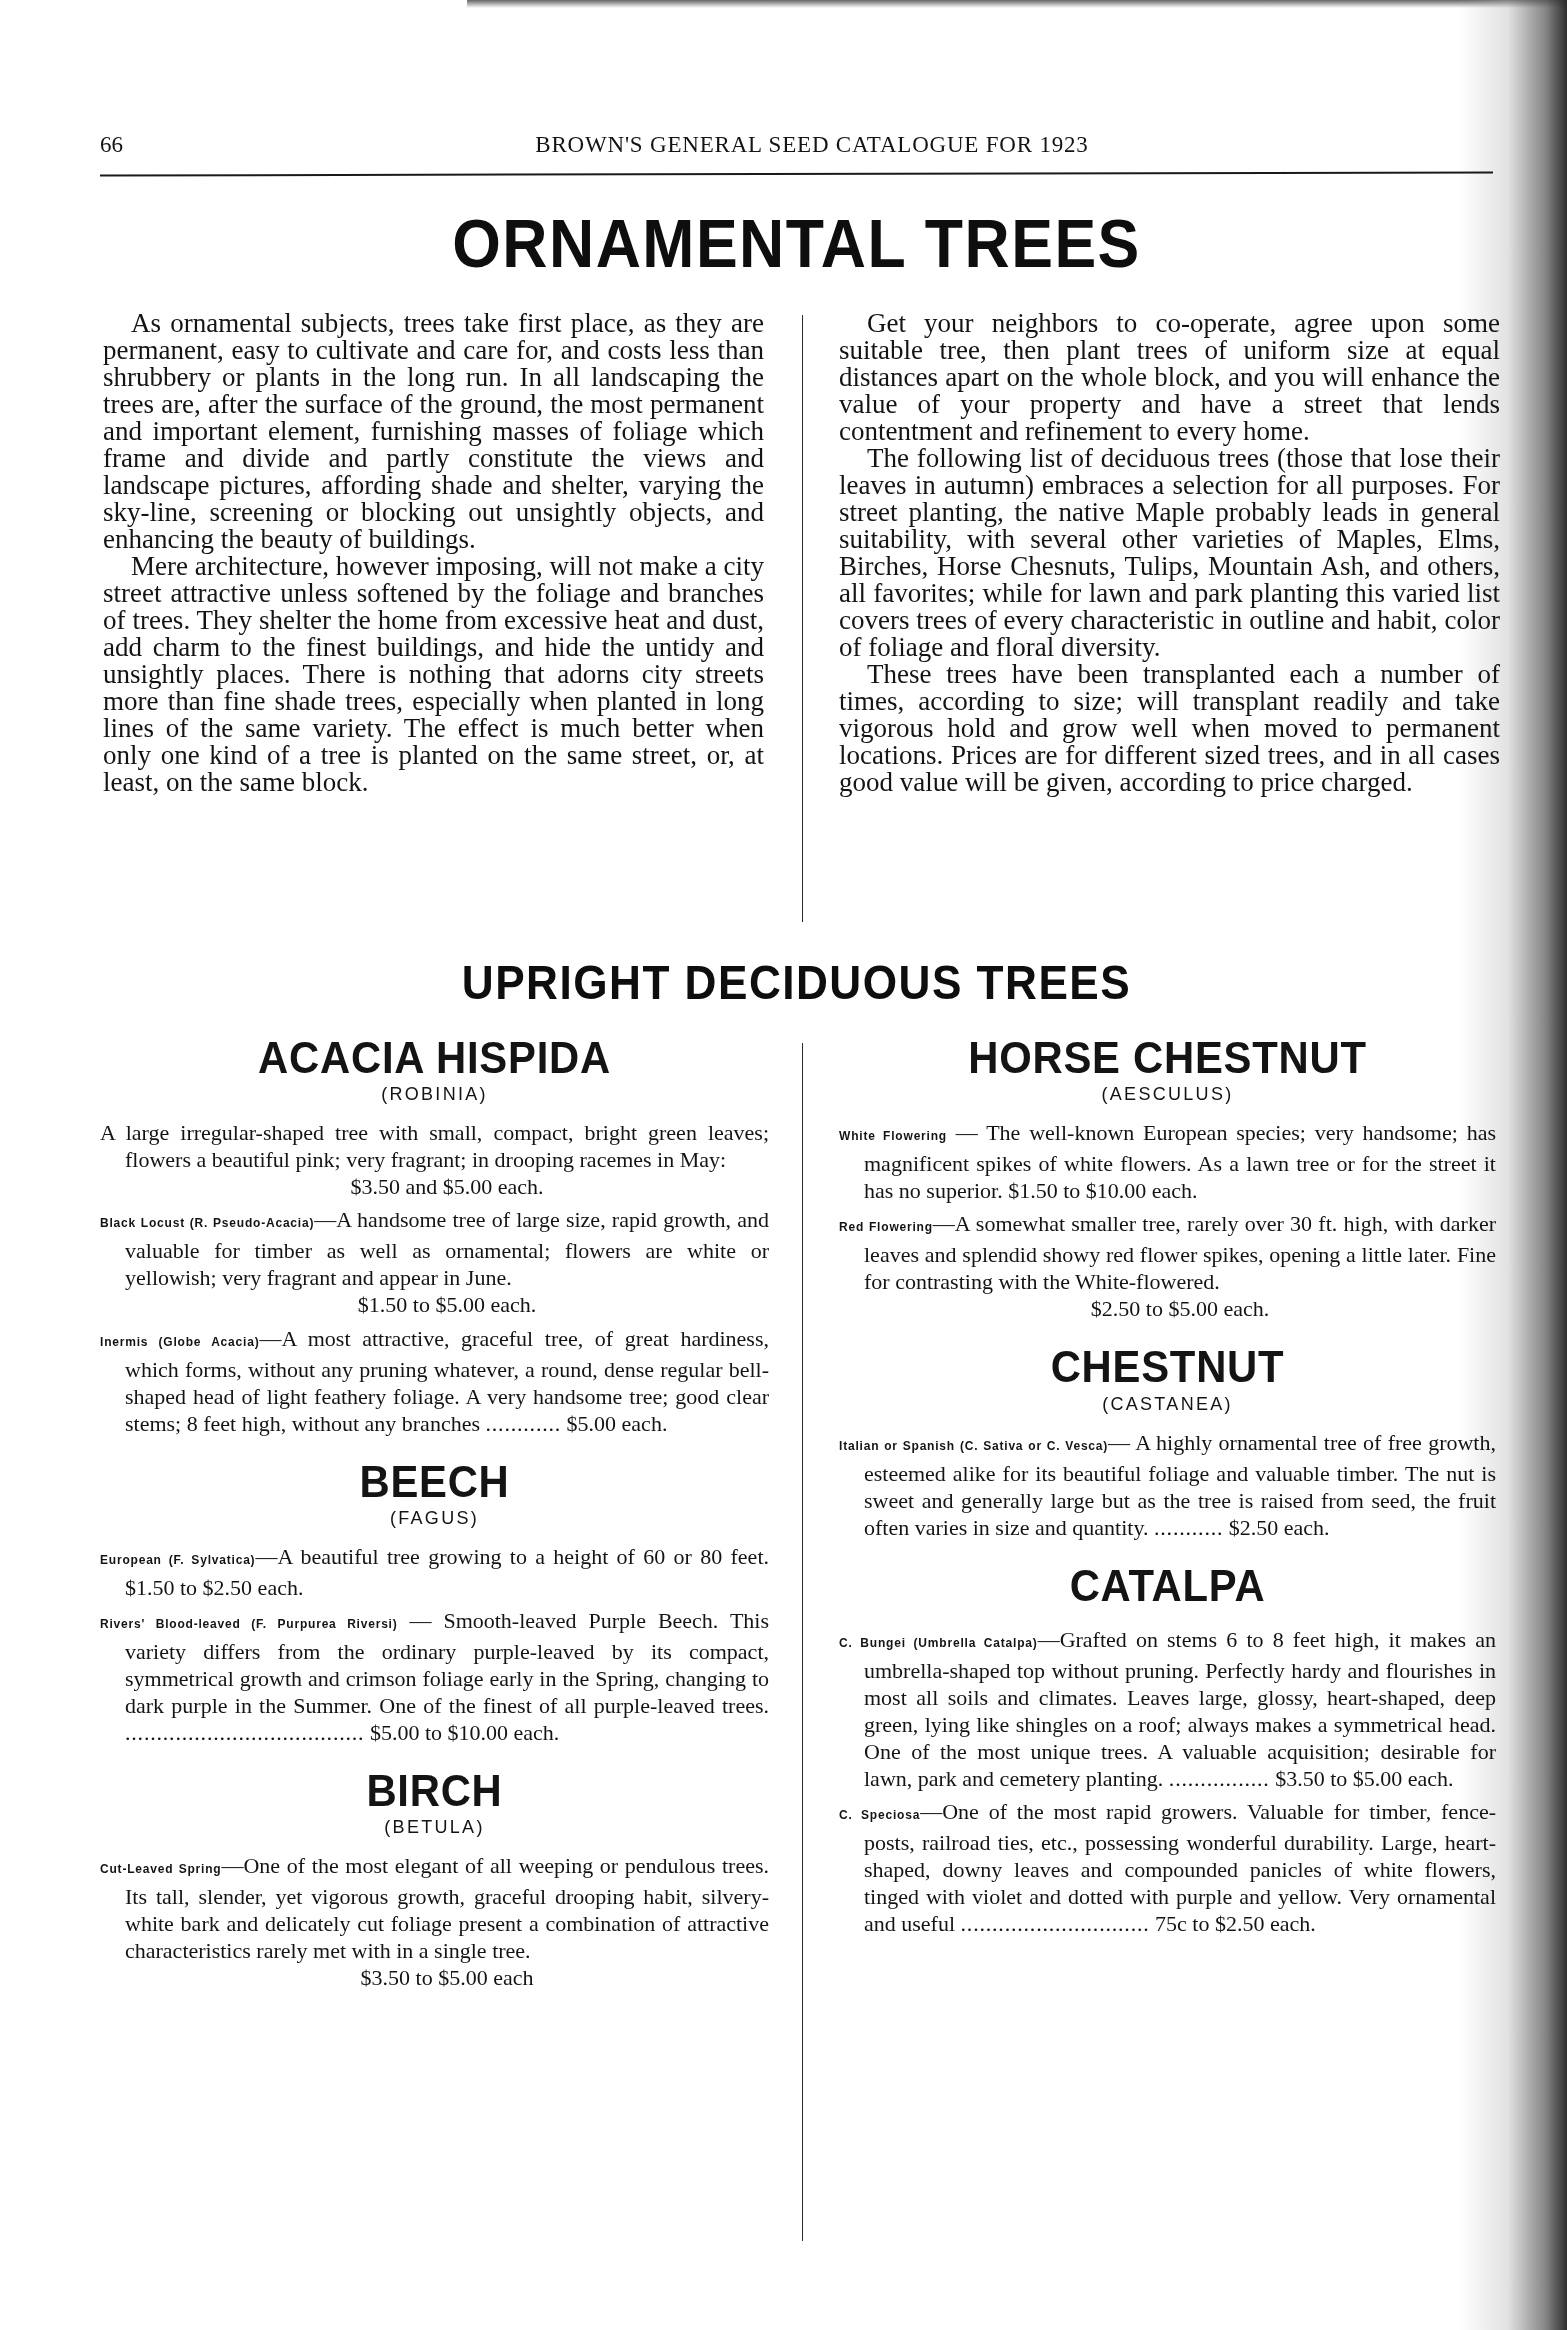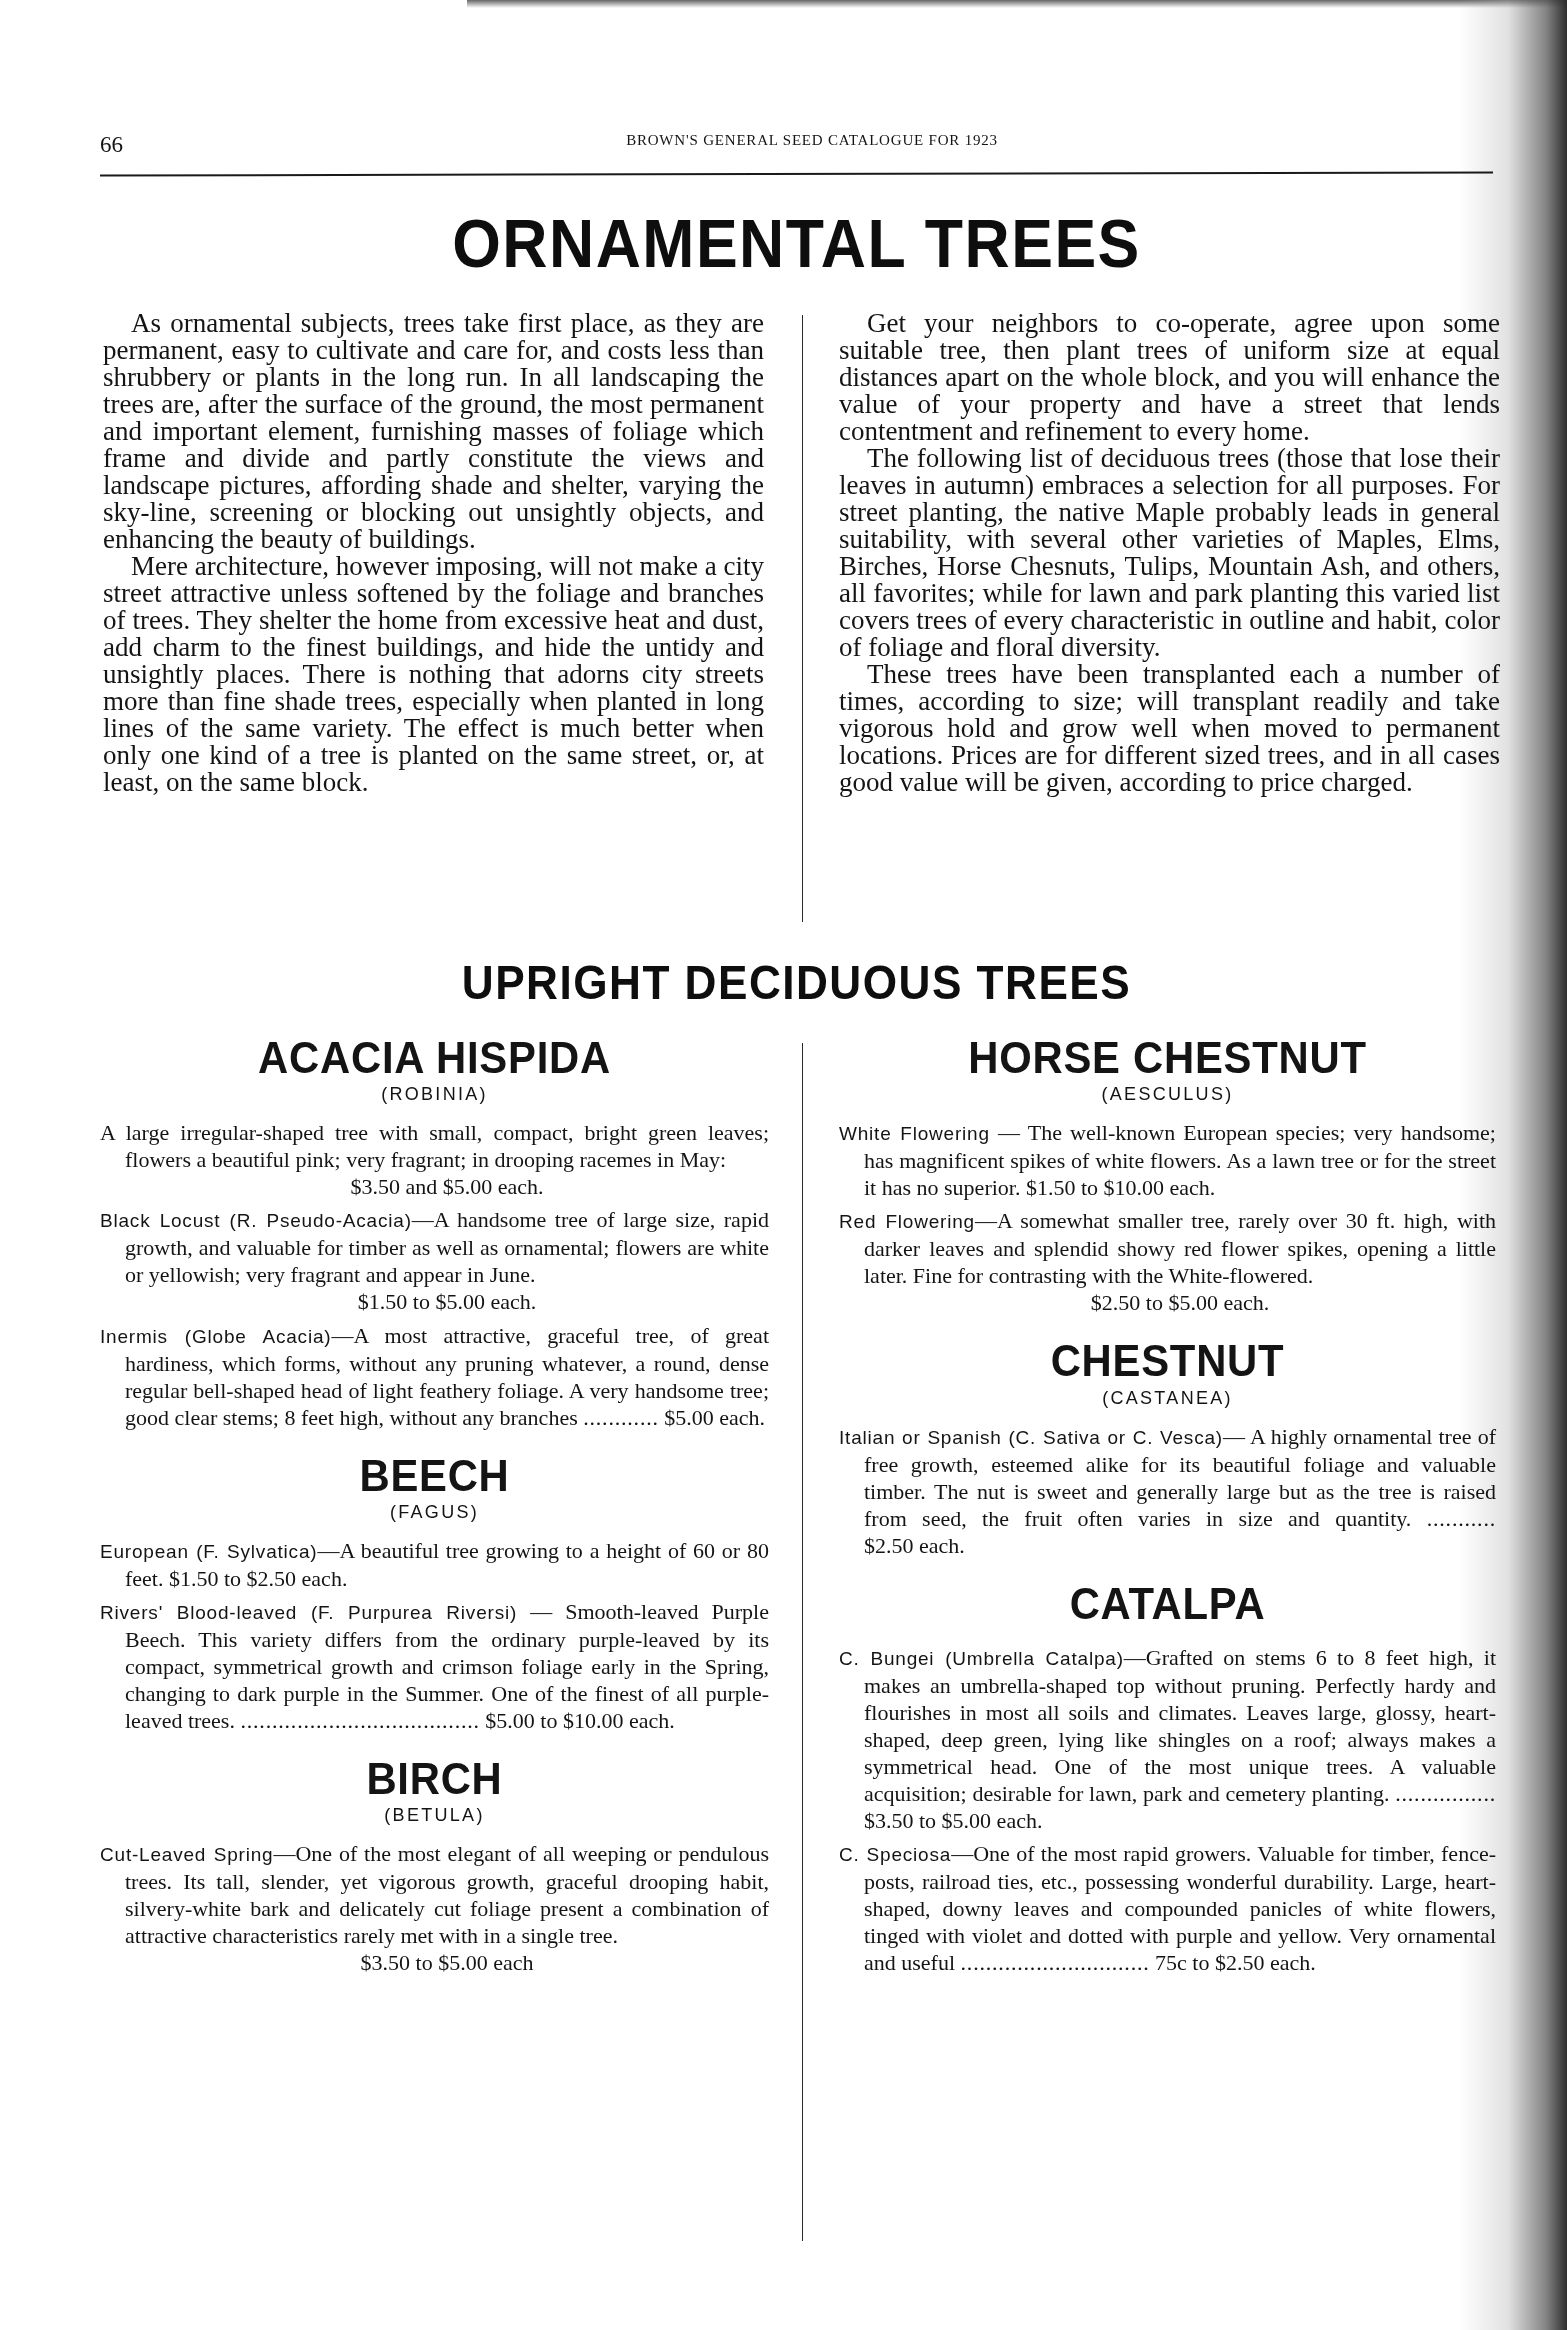--- a/index.html
+++ b/index.html
@@ -15,21 +15,21 @@
   .top-edge {
     position: absolute; top: 0; left: 467px; right: 0; height: 7.8px;
     background: linear-gradient(to bottom, #666 0%, rgba(255,255,255,0) 100%);
   }
   .running-head {
     position: absolute; top: 132px; left: 100px; width: 1393px; height: 47px;
   }
   .page-number { position: absolute; left: 0; top: 0; font-size: 23px; }
   .catalogue-title {
     position: absolute; left: 0; right: 0; top: 0; text-align: center;
-    font-size: 15px; letter-spacing: 0.8px; padding-left: 31px;
+    font-size: 23px; letter-spacing: 0.8px; padding-left: 31px;
   }
   .head-rule {
     position: absolute; top: 173px; left: 100px; width: 1393px; height: 0;
     border-top: 2.3px solid #1a1a1a; transform: rotate(-0.12deg);
   }
   .heading-block {
     font-family: "Liberation Sans", "DejaVu Sans", sans-serif;
     font-weight: bold; text-align: center; color: #0e0e0e;
     transform: scaleX(0.92);
   }
@@ -64,22 +64,22 @@
   }
   .genus-latin {
     font-family: "Liberation Sans", "DejaVu Sans", sans-serif;
     text-align: center; font-size: 18px; letter-spacing: 2.3px; margin: 3.1px 0 14px 0;
   }
   .entry {
     font-size: 22px; line-height: 27px; text-align: justify;
     padding-left: 25px; text-indent: -25px; margin: 0 0 6.2px 0;
   }
   .entry-name {
-    font-family: "Liberation Sans", "DejaVu Sans", sans-serif; font-weight: normal;
-    font-size: 19px; letter-spacing: 0.8px;
+    font-family: "Liberation Sans", "DejaVu Sans", sans-serif; font-weight: bold;
+    font-size: 12px; letter-spacing: 0.8px;
   }
   .price-line { display: block; text-align: center; text-indent: 0; }
   .price-inline { white-space: nowrap; }
   .leader { letter-spacing: 0.8px; }
 </style>
 </head>
 <body>
 
 <div class="top-edge"></div>
 <div class="page-shade"></div>

